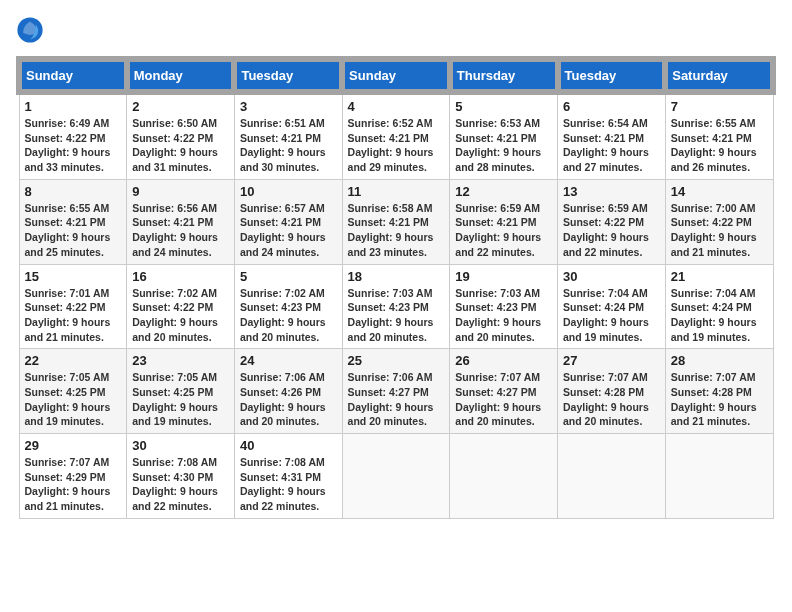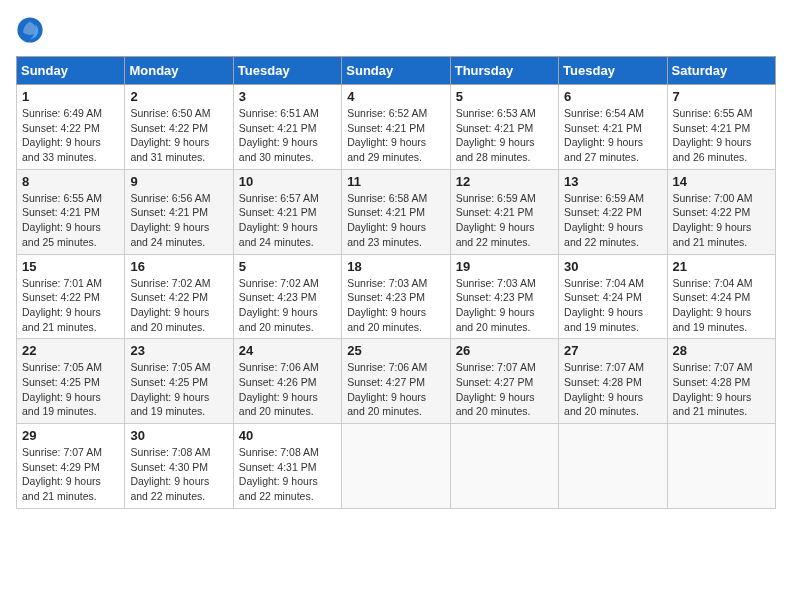--- a/index.html
+++ b/index.html
@@ -42,21 +42,21 @@
       border-collapse: collapse;
       font-size: 11px;
     }
     .calendar-table th {
       background: #1a6cc8;
       color: #fff;
       padding: 6px 4px;
       text-align: left;
       font-size: 13px;
       font-weight: bold;
-      border: 1px solid #a3a3a3;
+      border: 6px solid #a3a3a3;
     }
     .calendar-table td {
       border: 1px solid #ccc;
       vertical-align: top;
       padding: 4px 5px;
       min-height: 80px;
       width: calc(100% / 7);
       background: #fff;
     }
     .calendar-table tr:nth-child(even) td {
@@ -66,20 +66,21 @@
       font-size: 13px;
       font-weight: bold;
       color: #222;
       display: block;
       margin-bottom: 2px;
     }
     .day-info {
       font-size: 10.5px;
       color: #333;
       line-height: 1.4;
+      font-weight: bold;
     }
     .empty-cell {
       background: #f9f9f9 !important;
     }
   </style>
 </head>
 <body>
 
 <div class="header">
   <div class="logo">

